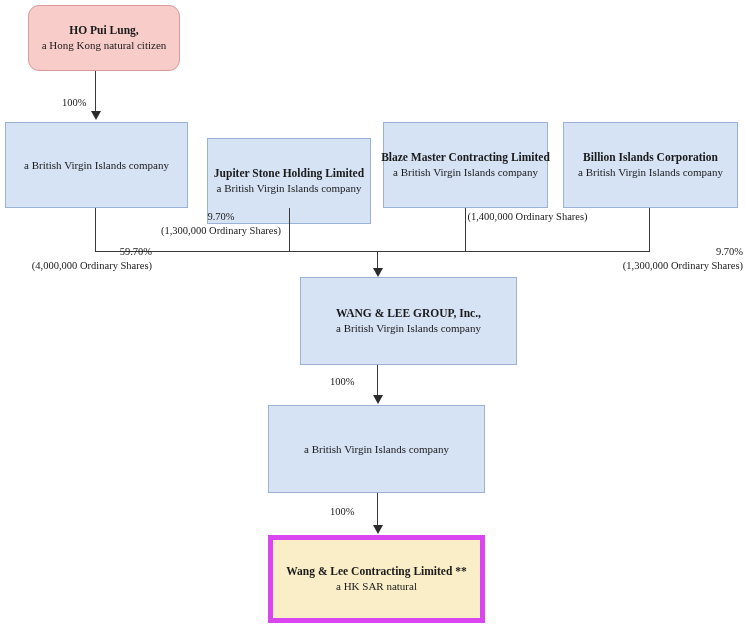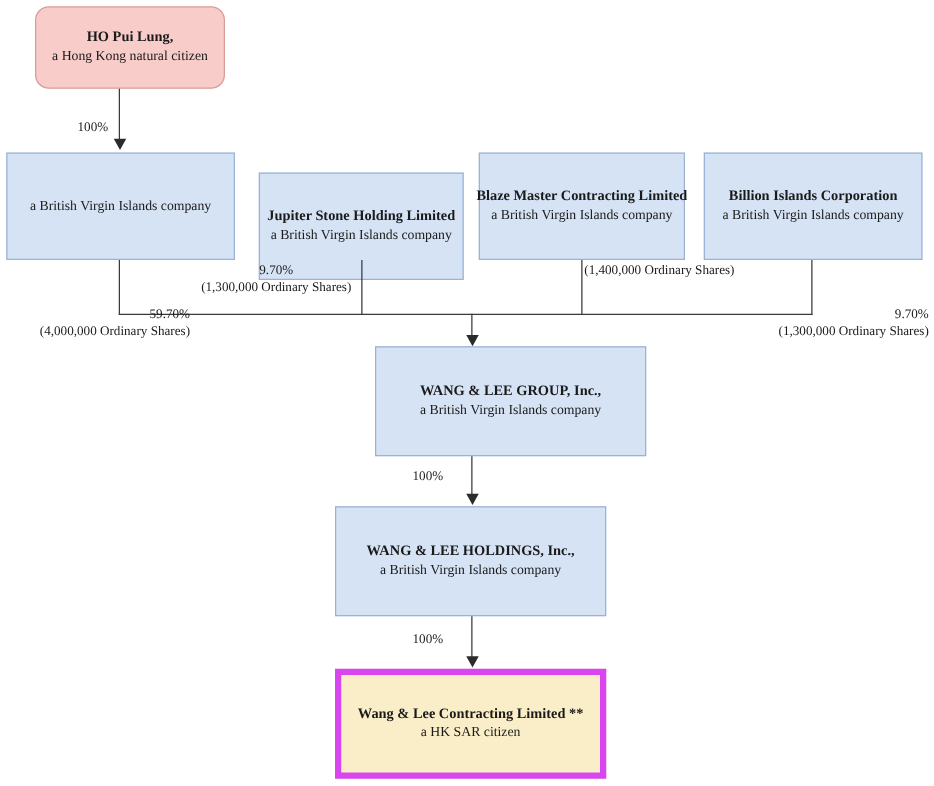--- a/index.html
+++ b/index.html
@@ -146,26 +146,25 @@
   <div class="node blue" style="left:268px; top:277px; width:217px; height:88px;margin-left:32px;">
     <div class="t1">WANG &amp; LEE GROUP, Inc.,</div>
     <div class="t2">a British Virgin Islands company</div>
   </div>
 
   <div class="vline" style="left:377px; top:365px; height:32px;"></div>
   <div class="arrow" style="left:372.5px; top:395px;"></div>
   <div class="edge-label" style="left:330px; top:375px;">100%</div>
 
   <div class="node blue" style="left:268px; top:405px; width:217px; height:88px;">
-    <div class="t1">WANG &amp; LEE HOLDINGS, Inc.,</div>
     <div class="t2">a British Virgin Islands company</div>
   </div>
 
   <div class="vline" style="left:377px; top:493px; height:34px;"></div>
   <div class="arrow" style="left:372.5px; top:525px;"></div>
   <div class="edge-label" style="left:330px; top:505px;">100%</div>
 
   <div class="node yellow" style="left:268px; top:535px; width:217px; height:88px;">
     <div class="t1">Wang &amp; Lee Contracting Limited **</div>
-    <div class="t2">a HK SAR citizen</div>
+    <div class="t2">a HK SAR natural</div>
   </div>
 
 </div>
 
 </body></html>

